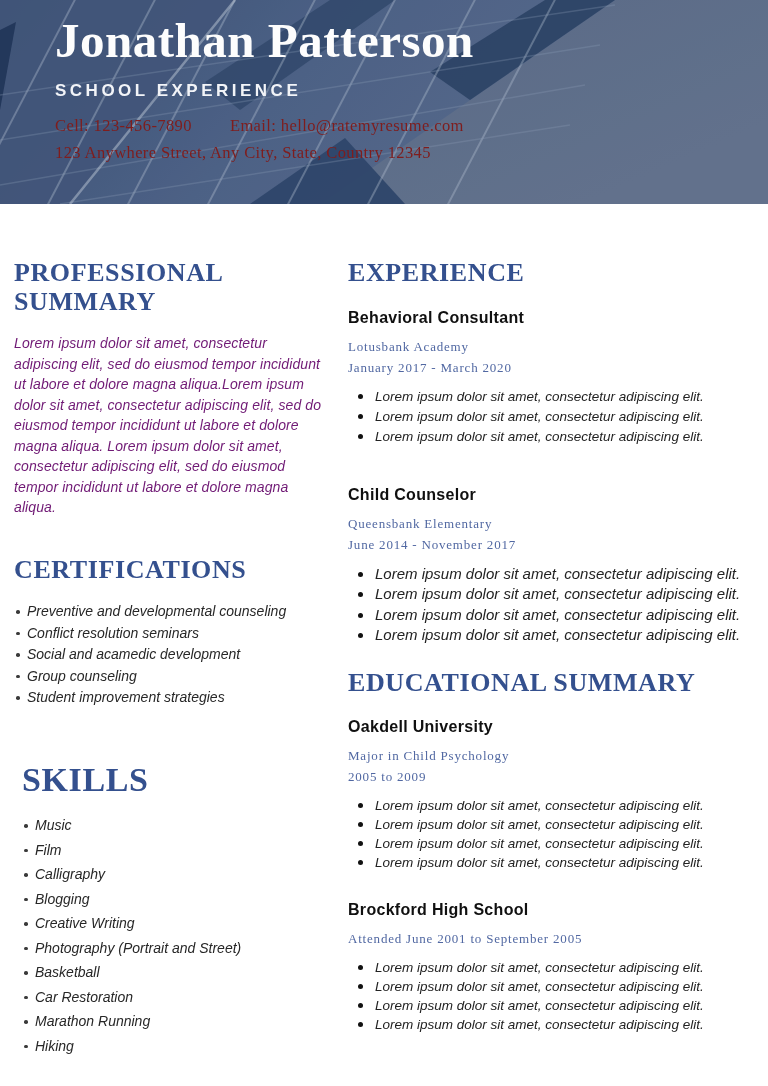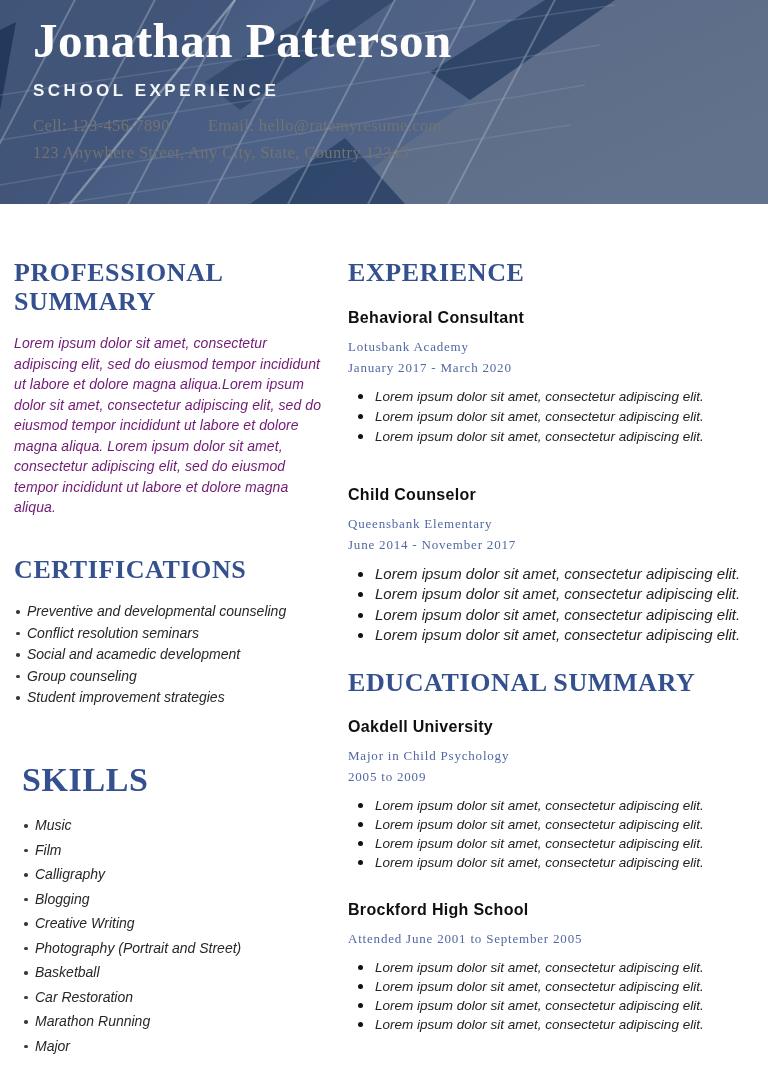--- a/index.html
+++ b/index.html
@@ -6,33 +6,33 @@
   .page {
     position:relative; width:768px; height:1086px; margin:0 auto;
     background:#ffffff; overflow:hidden;
     font-family:"Liberation Sans","DejaVu Sans",sans-serif;
     color:#2b2b2b;
   }
 
   
   .hero { position:relative; width:768px; height:204px; overflow:hidden; }
   .hero svg { position:absolute; inset:0; display:block; }
-  .hero-content { position:absolute; inset:0; padding:12px 0 0 33px; }
+  .hero-content { position:absolute; inset:0; padding:12px 0 0 55px; }
   .name {
     margin:0; font-family:"Liberation Serif","DejaVu Serif",serif;
     font-size:49px; font-weight:700; color:#fdfdfd; line-height:1.18;
     letter-spacing:0.5px;
   }
   .role {
     margin-top:11px; font-size:17px; font-weight:700; color:#f2f4f8;
     letter-spacing:3.5px;
   }
   .contact {
     margin-top:15px; font-family:"Liberation Serif","DejaVu Serif",serif;
-    font-size:16.5px; color:#737373; letter-spacing:0.4px;
+    font-size:16.5px; color:#7f1d1d; letter-spacing:0.4px;
   }
   .contact-row { display:flex; gap:38px; }
   .contact-line2 { margin-top:7px; }
 
   
   .columns { display:flex; padding:55px 8px 0 14px; }
   .col-left  { width:318px; flex:none; margin-right:16px; }
   .col-right { flex:1; min-width:0; }
 
   h2 {
@@ -174,21 +174,21 @@
         <ul class="lbul skills-list">
             <li>Music</li>
             <li>Film</li>
             <li>Calligraphy</li>
             <li>Blogging</li>
             <li>Creative Writing</li>
             <li>Photography (Portrait and Street)</li>
             <li>Basketball</li>
             <li>Car Restoration</li>
             <li>Marathon Running</li>
-            <li>Major</li>
+            <li>Hiking</li>
           </ul>
       </section>
 
     </aside>
 
     <main class="col-right">
 
       <section>
         <h2>EXPERIENCE</h2>
 

